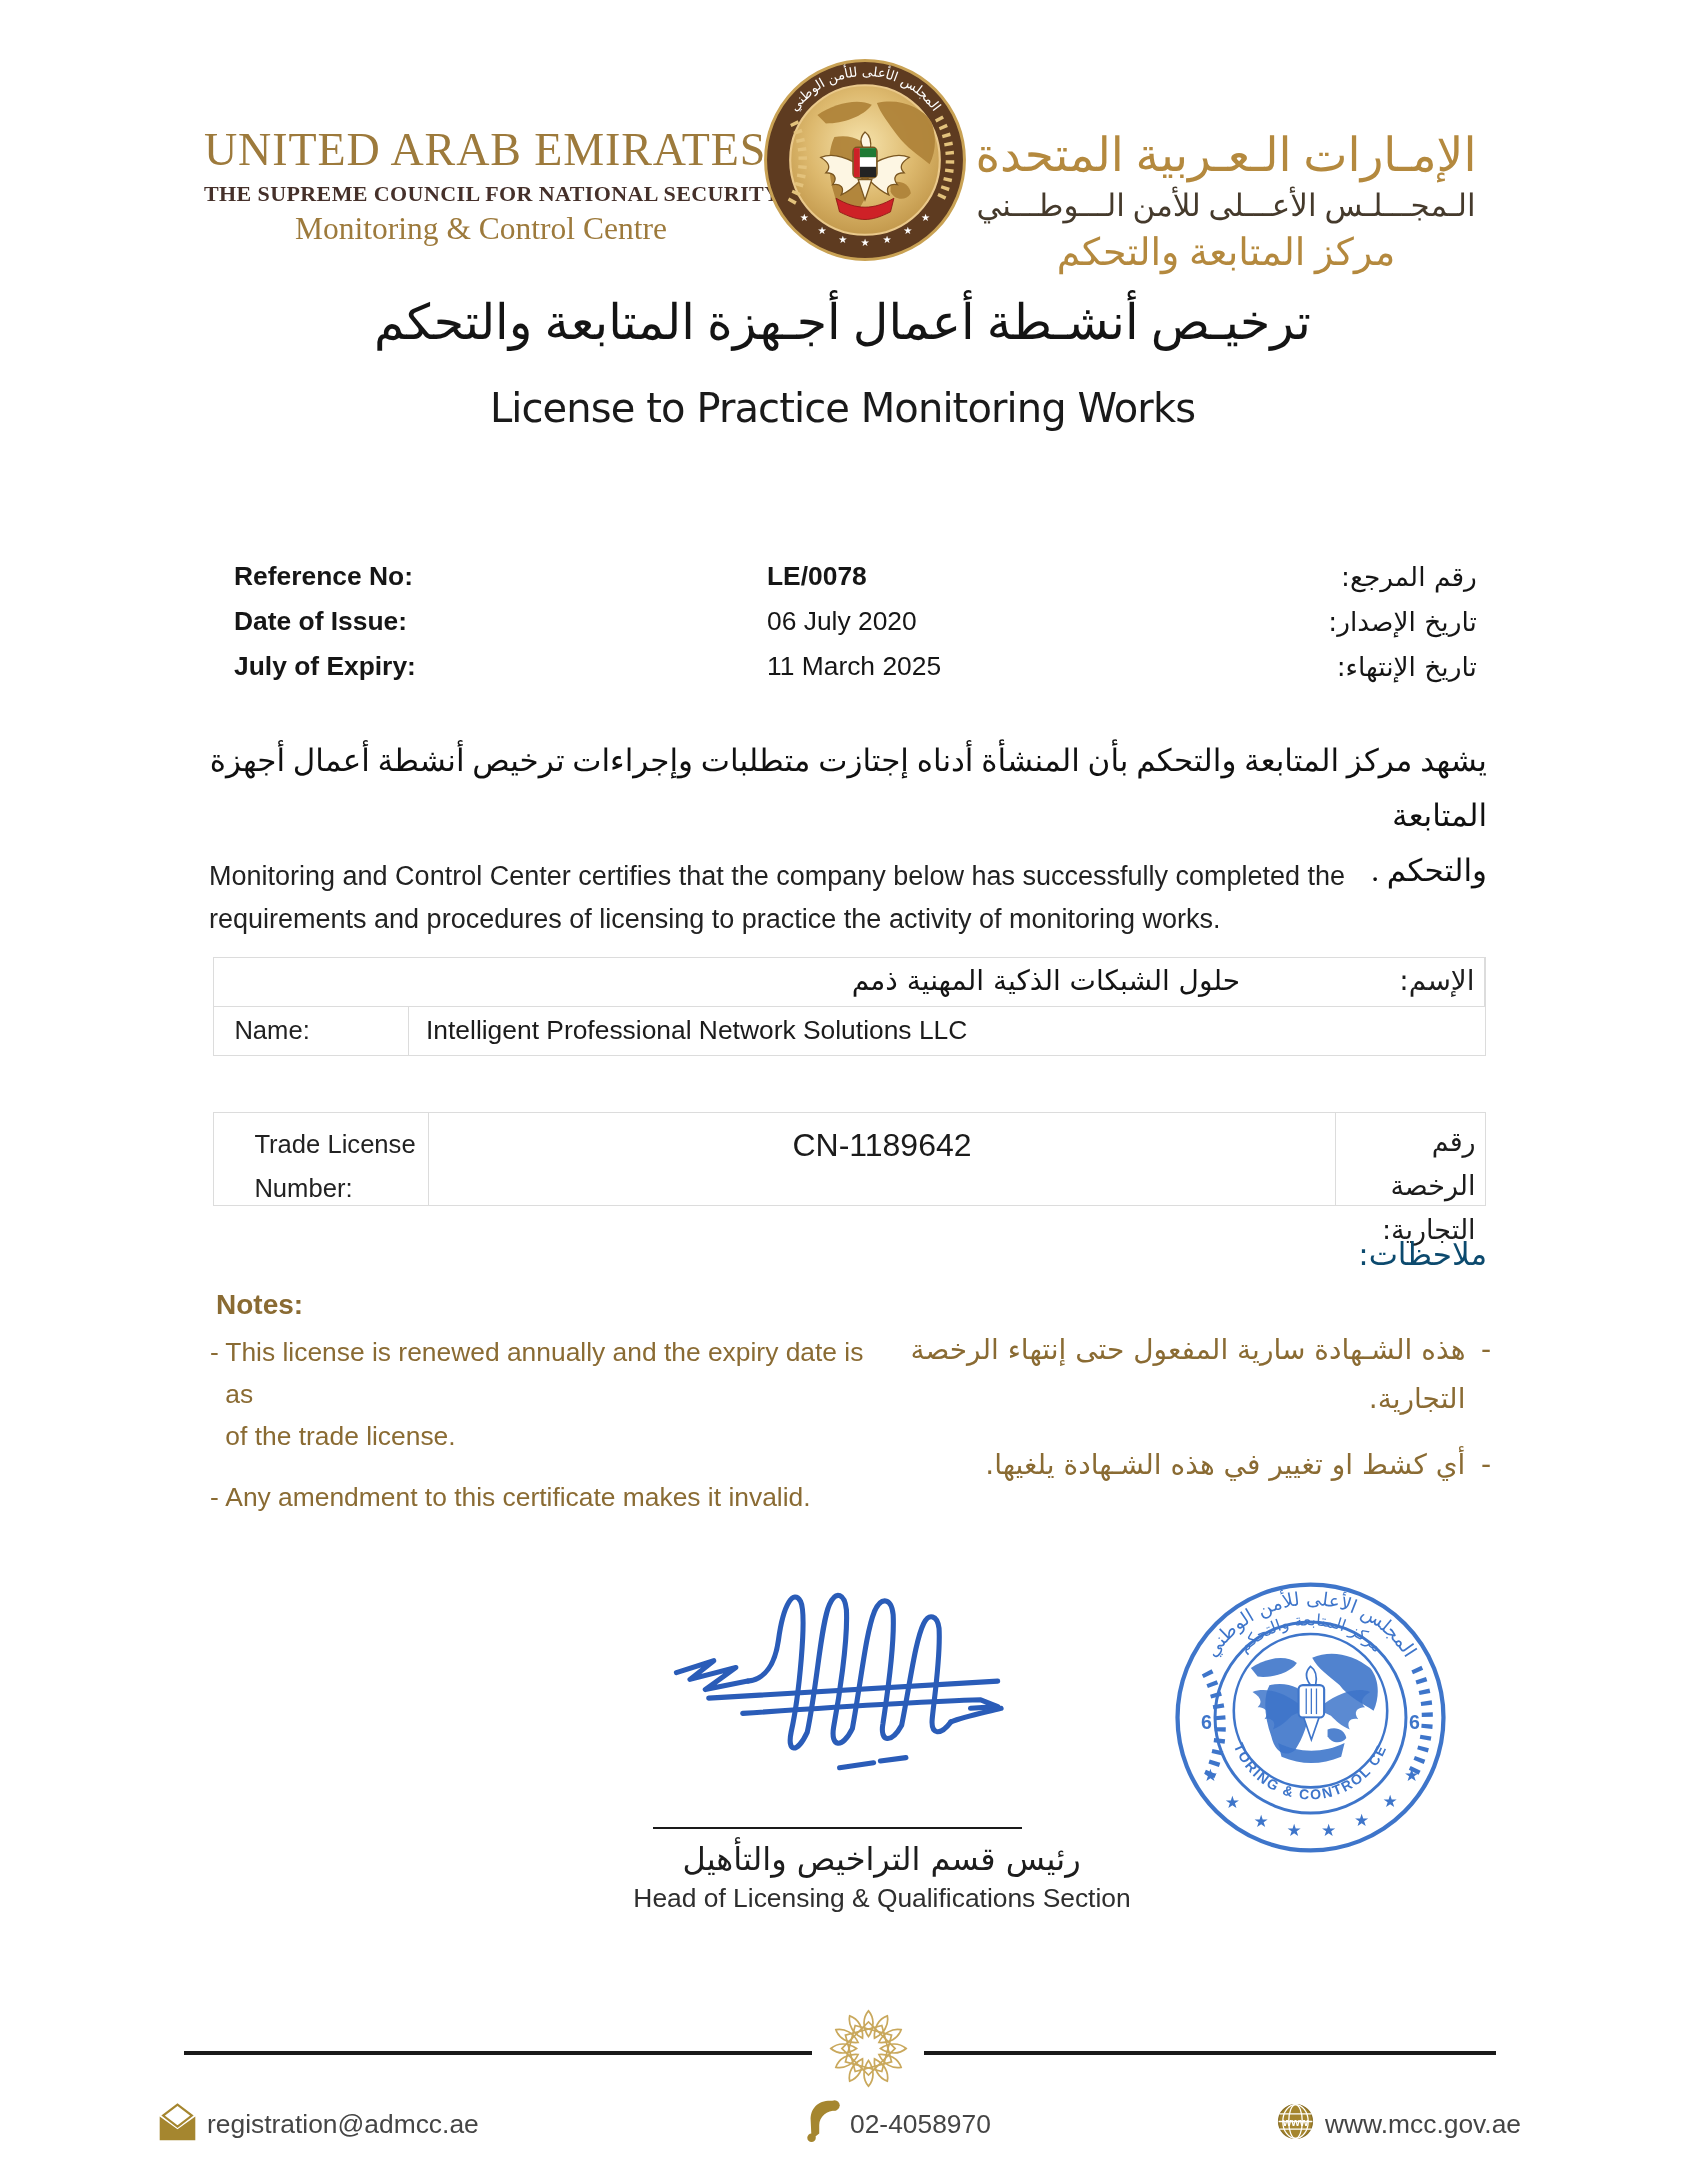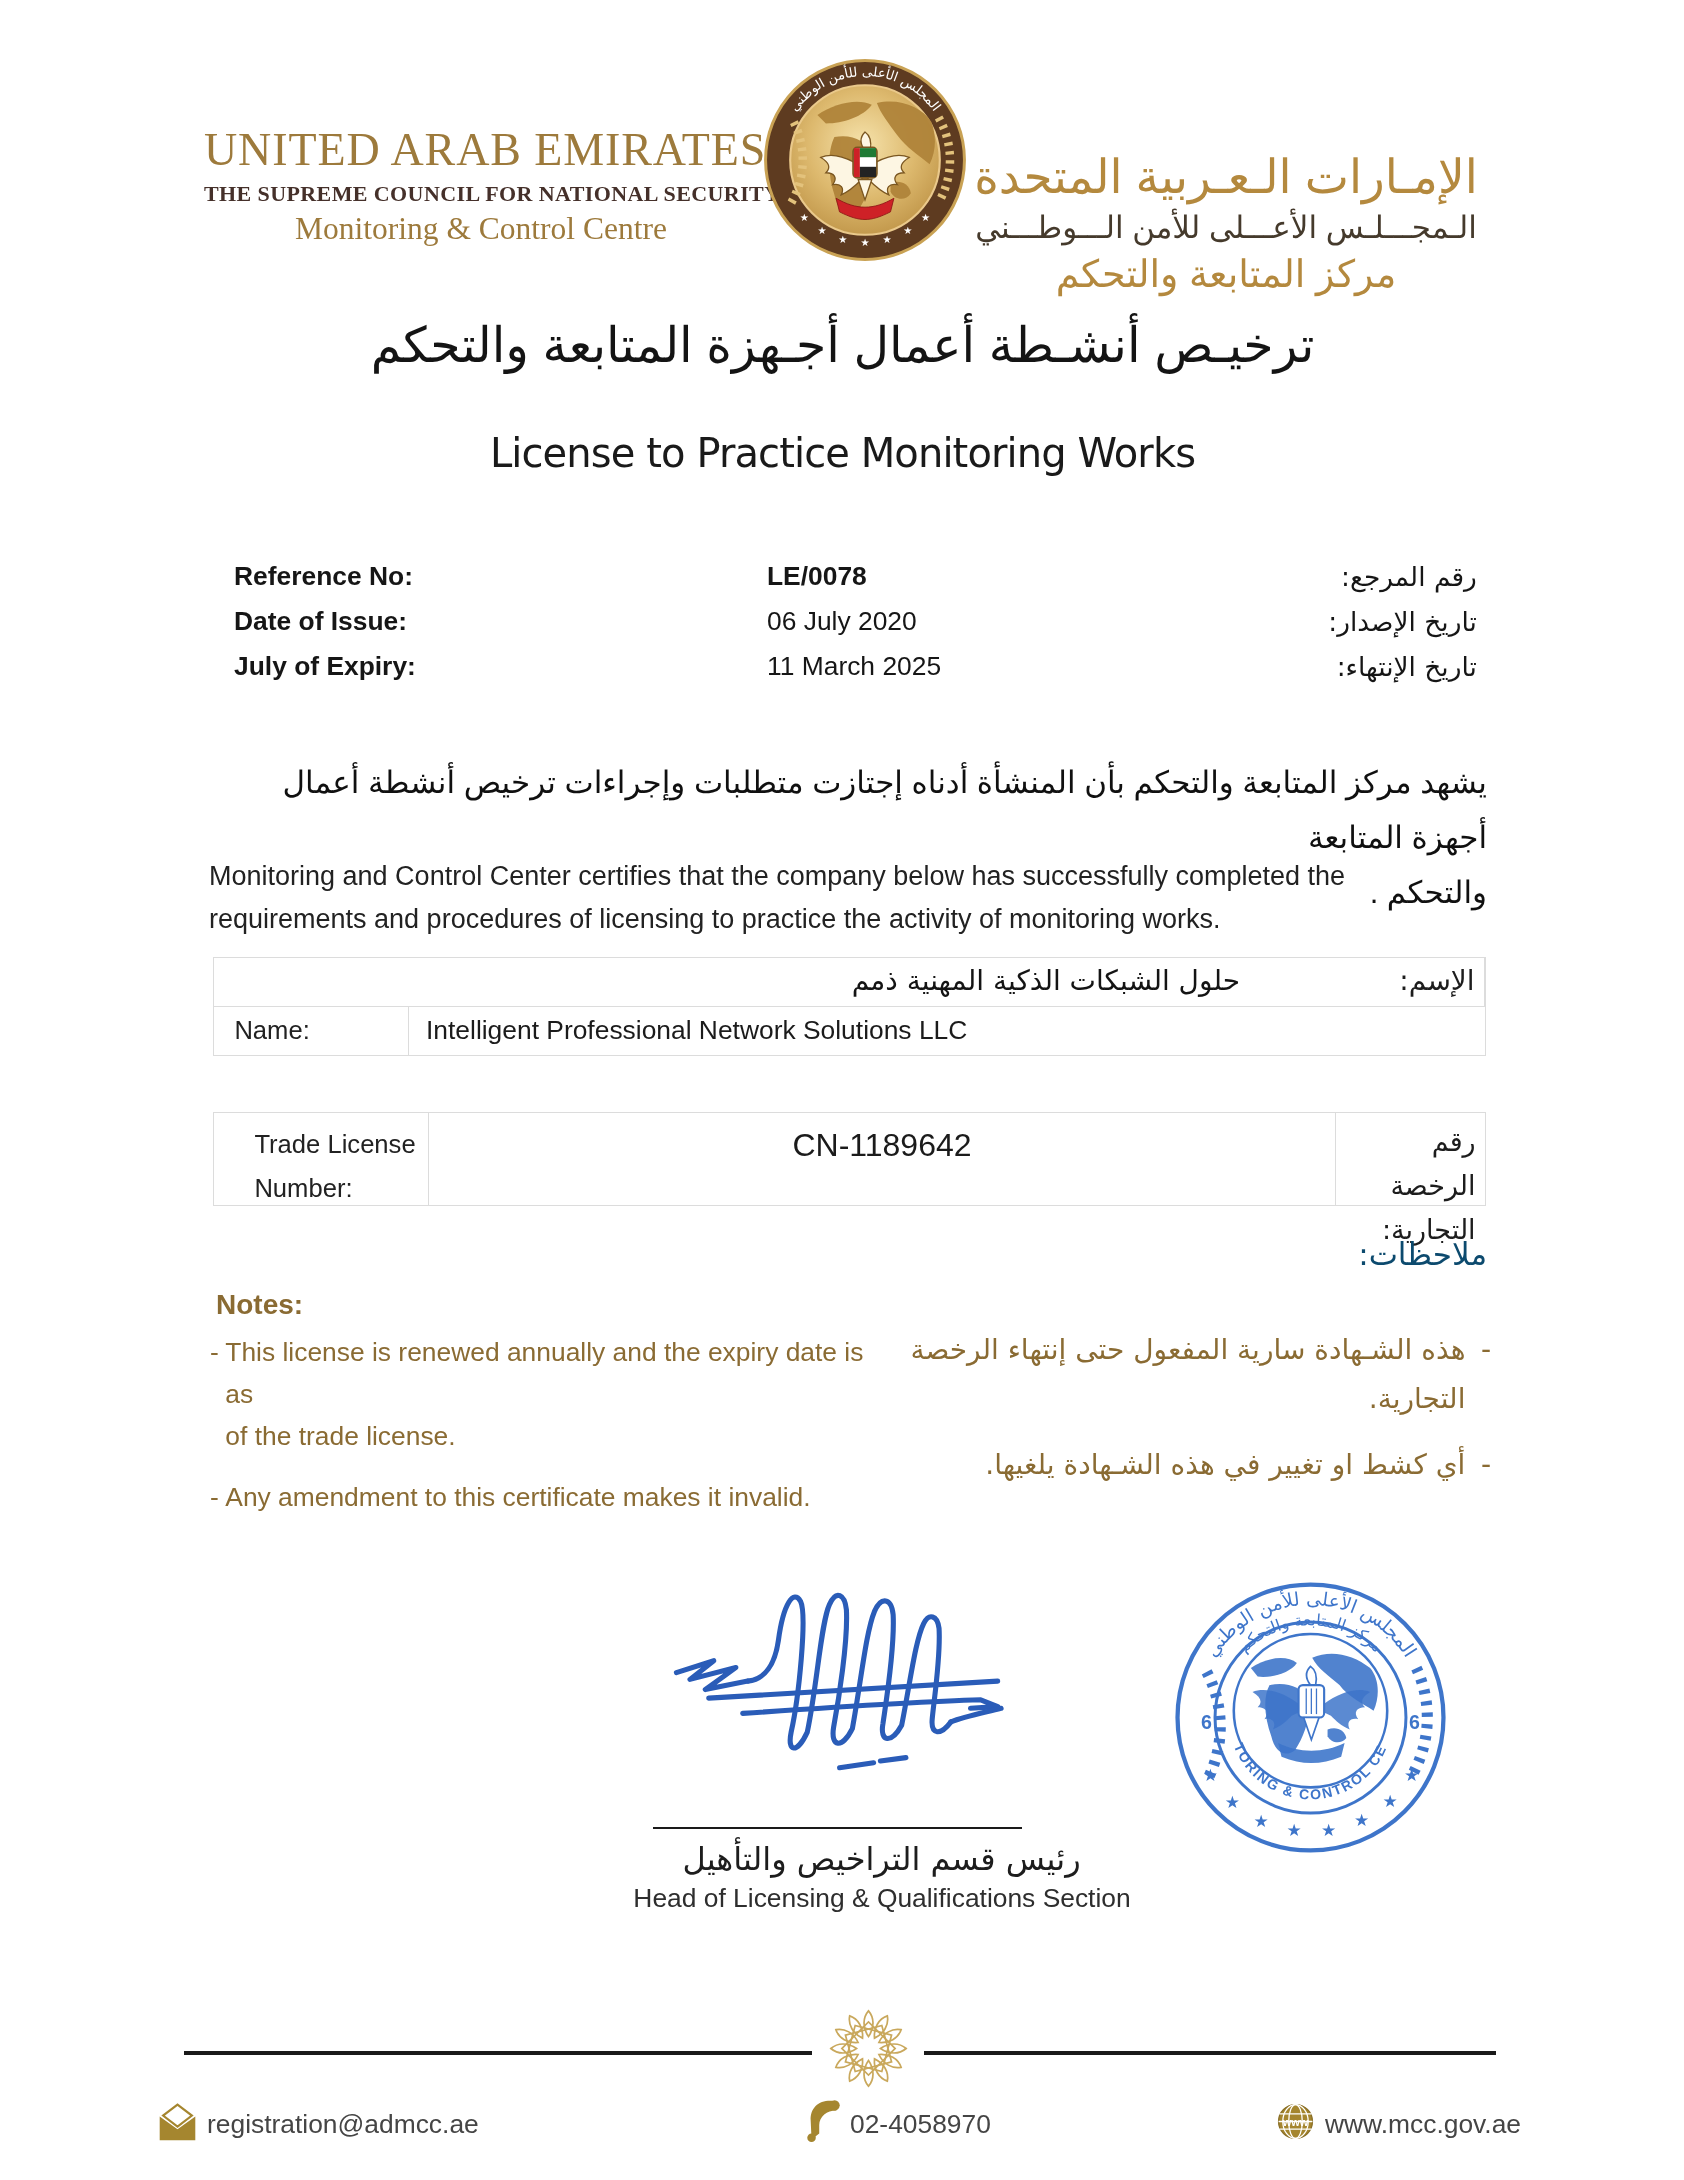--- a/index.html
+++ b/index.html
@@ -1,36 +1,36 @@
 <!DOCTYPE html>
 <html style="font-size:13.6px"><head>
 <meta charset="utf-8">
 <style>
   html,body{margin:0;padding:0;background:#fff;}
   .page{position:relative;width:1685px;height:2181px;background:#ffffff;overflow:hidden;
         font-family:"Liberation Sans","DejaVu Sans",sans-serif;color:#1d1d1d;}
   .abs{position:absolute;}
   .serif{font-family:"Liberation Serif","DejaVu Serif",serif;}
-  .ar{font-family:Liberation Sans, sans-serif;direction:rtl;margin-top:22px;}
+  .ar{font-family:Liberation Serif, serif;direction:rtl;}
   .nowrap{white-space:nowrap;}
 
   
   .hdr-en{left:204px;top:124px;width:554px;text-align:center;}
   .hdr-en .l1{font-size:46px;line-height:51px;color:#9D7A3C;letter-spacing:0.9px;}
   .hdr-en .l2{font-size:22px;line-height:31px;font-weight:bold;color:#45302A;letter-spacing:0.4px;margin-top:2.6px;}
   .hdr-en .l3{font-size:31.5px;line-height:37px;color:#9D7A3C;margin-top:1.7px;}
   .hdr-ar{left:956px;top:126px;width:540px;text-align:center;}
   .hdr-ar .l1{font-size:47px;line-height:58px;color:#B4893E;}
   .hdr-ar .l2{font-size:31px;line-height:44px;color:#453A2C;}
   .hdr-ar .l3{font-size:38px;line-height:48px;color:#B4893E;}
 
   
   .title-ar{left:0;top:295px;width:100%;font-size:49px;line-height:56px;color:#141414;text-align:center;}
   .title-en{left:0;top:385px;width:100%;font-size:40px;line-height:46px;color:#1a1a1a;text-align:center;
-            font-family:"DejaVu Sans",sans-serif;letter-spacing:-0.9px;margin-top:45px;}
+            font-family:"DejaVu Sans",sans-serif;letter-spacing:-0.9px;}
 
   
   .ref{left:209px;top:554px;width:1278px;}
   .ref-row{position:relative;height:45px;font-size:26.4px;line-height:45px;}
   .ref-label{position:absolute;left:25px;font-weight:bold;color:#161616;}
   .ref-value{position:absolute;left:558px;color:#161616;}
   .ref-ar{position:absolute;right:10.2px;direction:rtl;color:#161616;font-family:"DejaVu Sans",sans-serif;}
 
   
   .cert-ar{left:209px;top:733px;width:1278px;font-size:31px;line-height:55px;color:#101010;text-align:right;}

